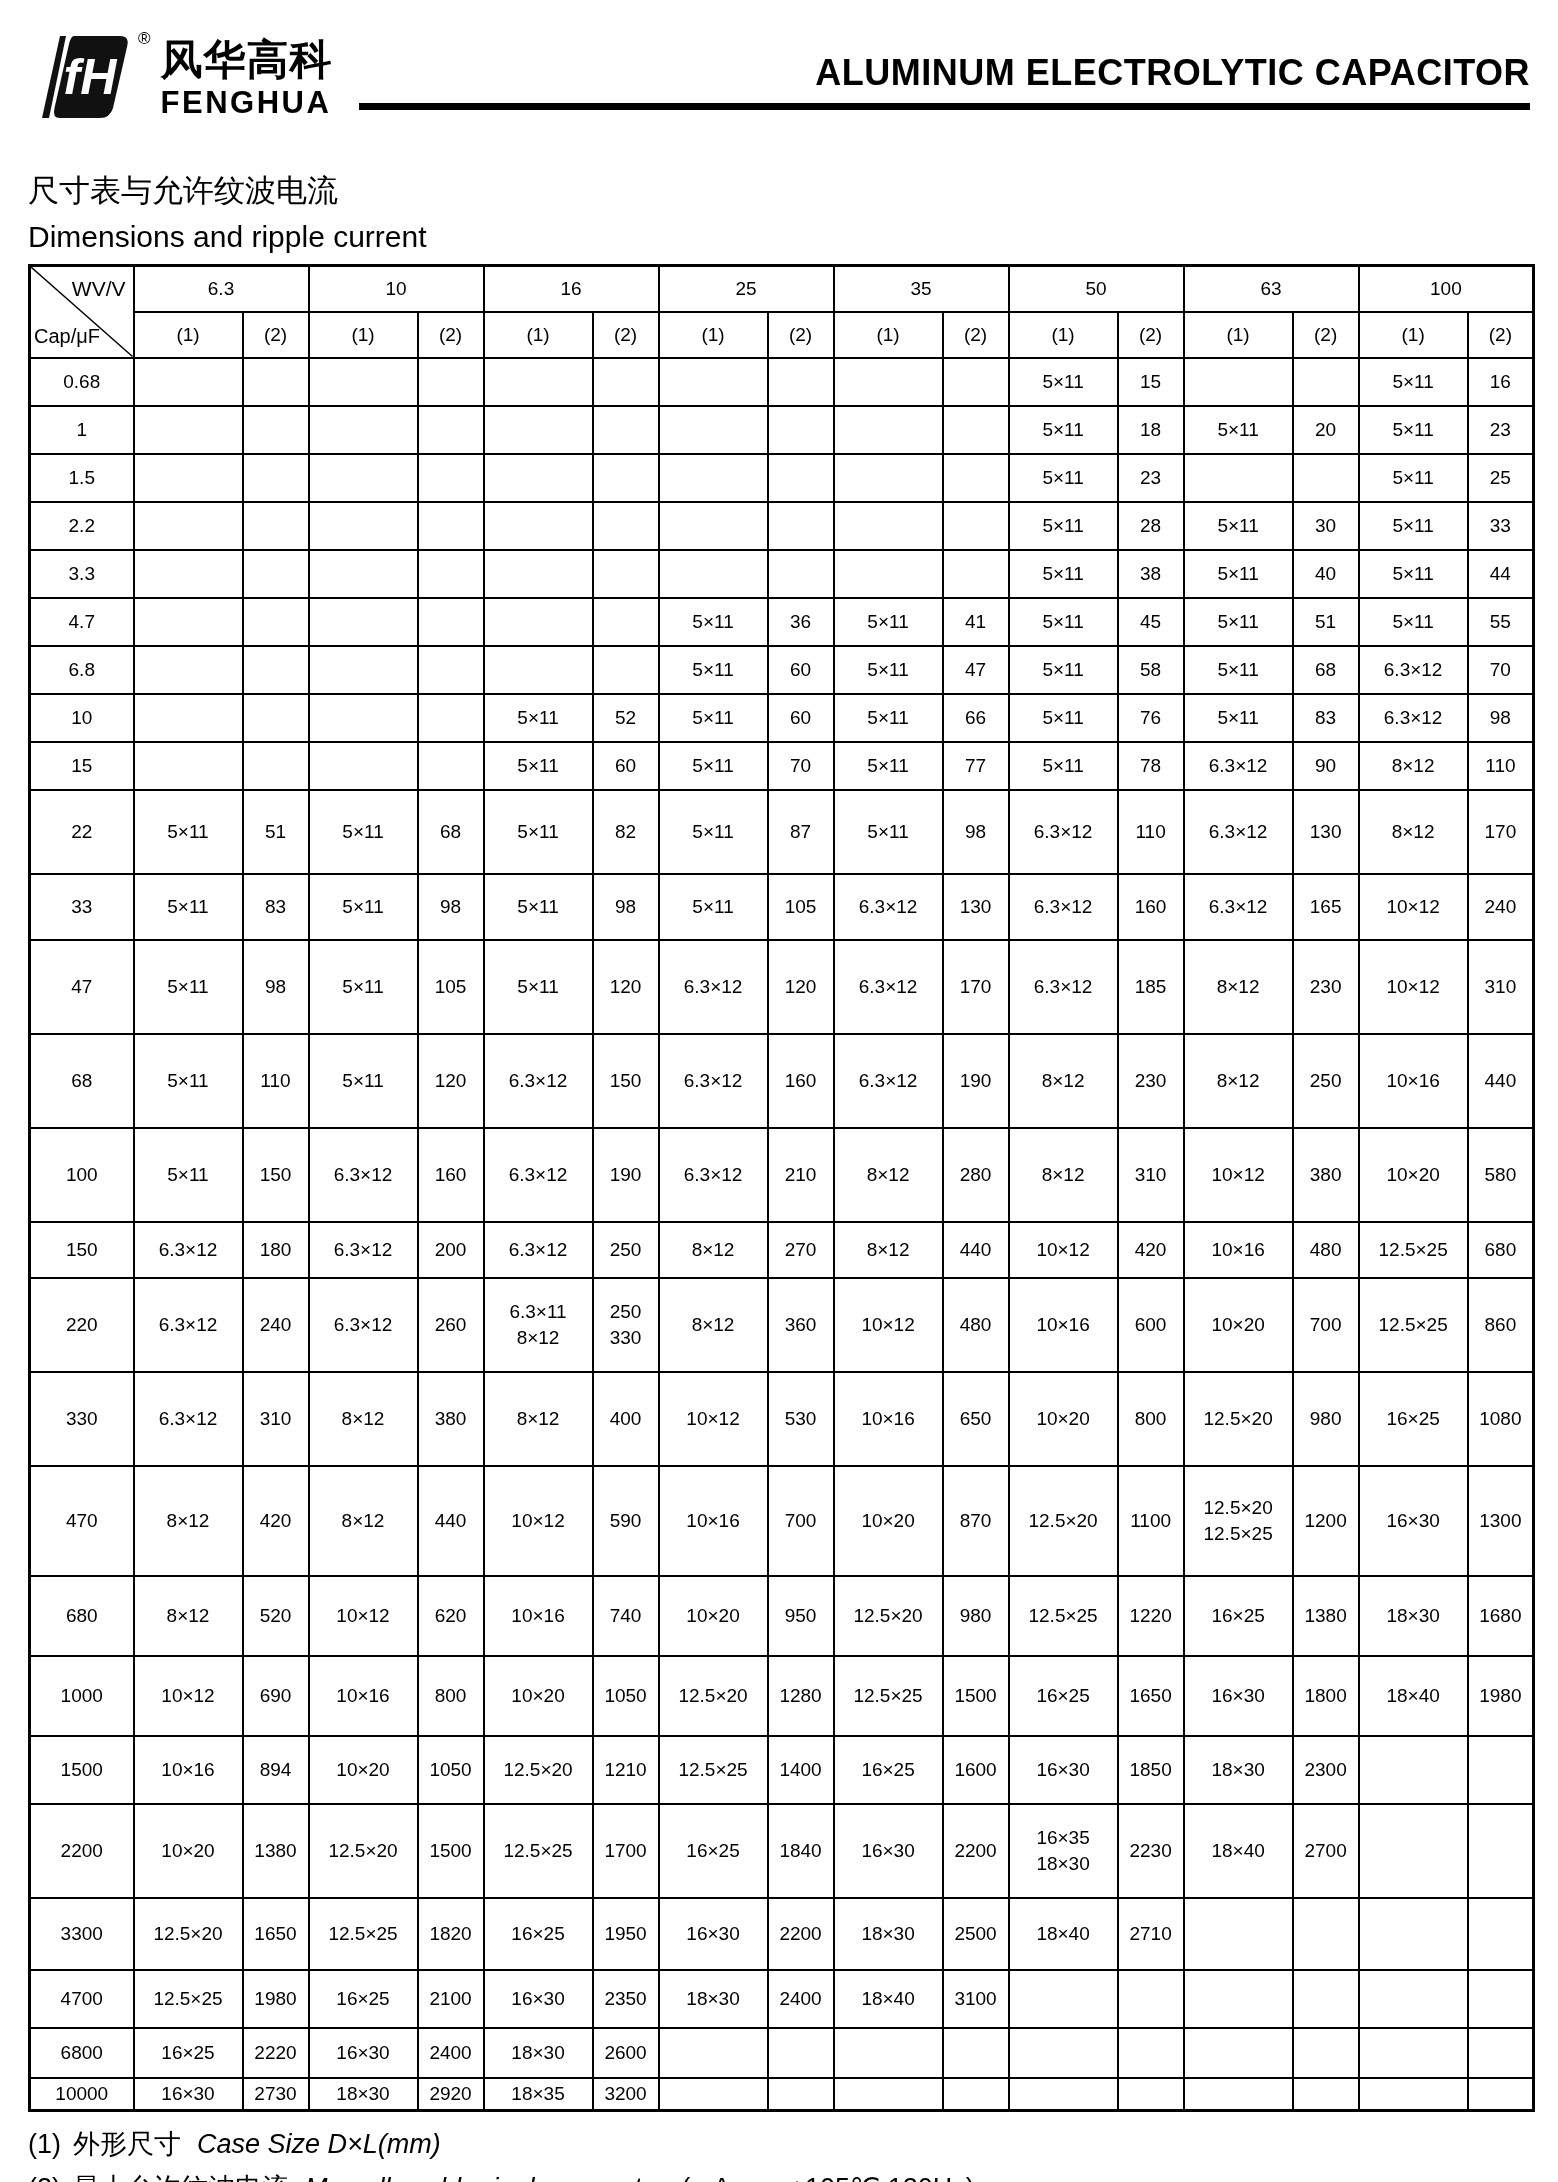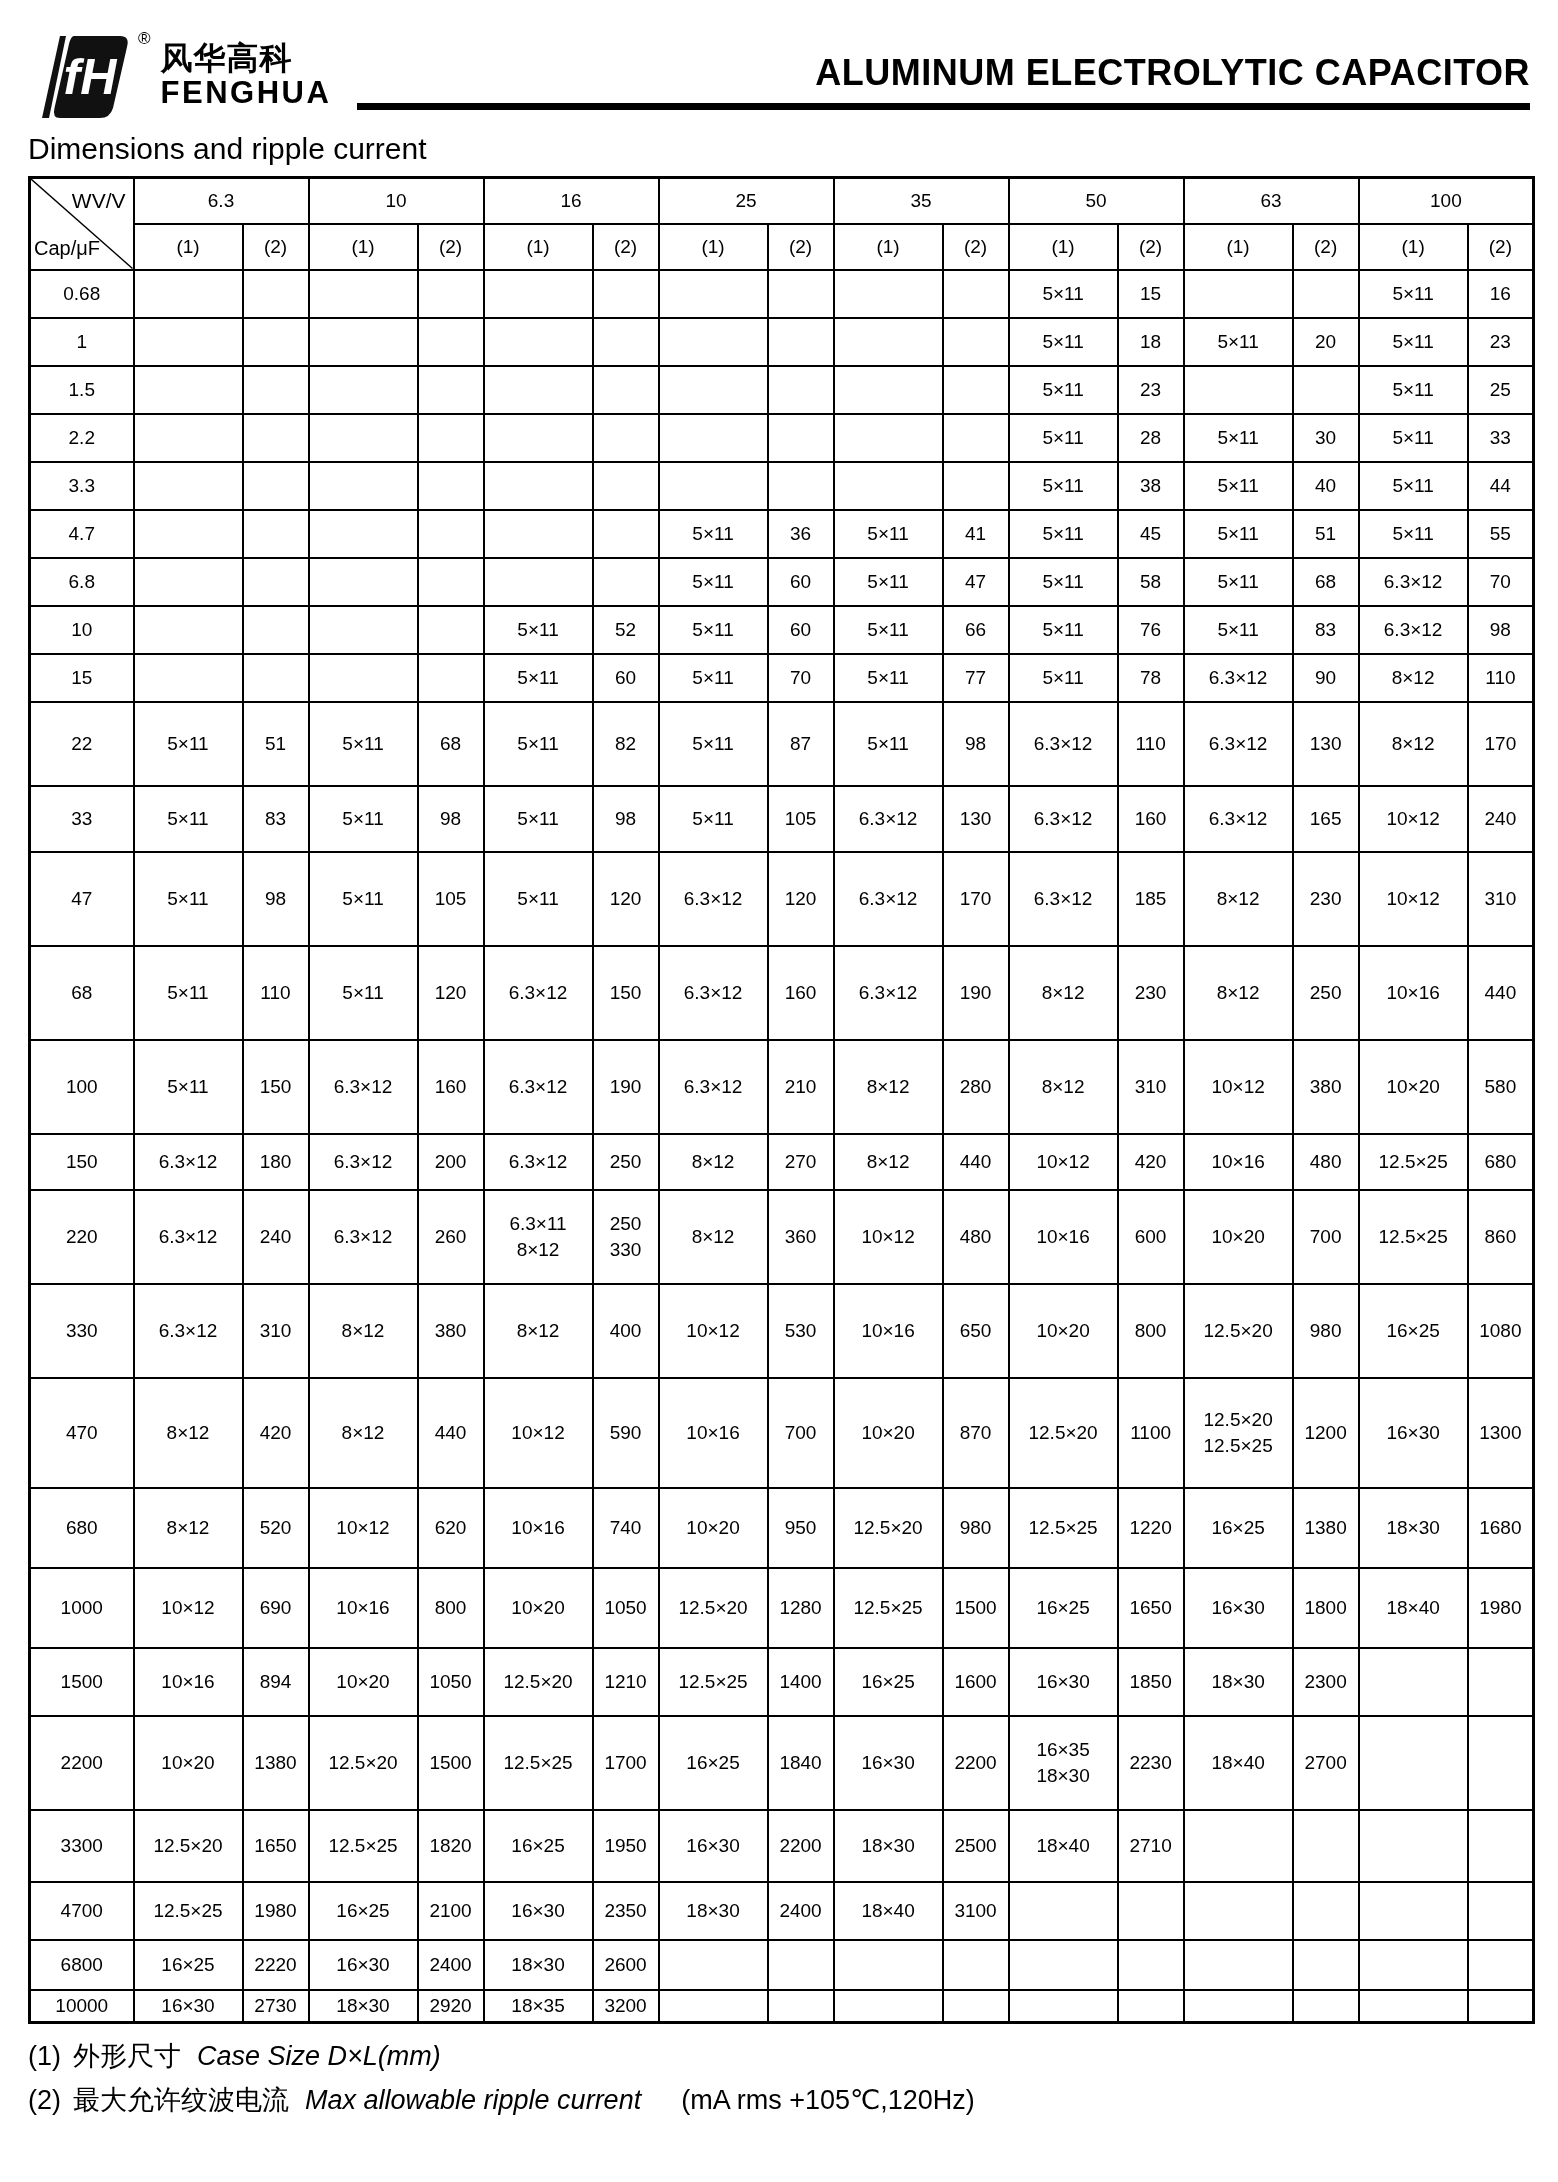--- a/index.html
+++ b/index.html
@@ -11,21 +11,21 @@
   }
   .page { padding: 28px 28px 20px 28px; }
 
   
   .masthead { display: flex; align-items: flex-start; }
   .brand { display: flex; align-items: flex-start; flex: 0 0 auto; }
   .logo-mark { position: relative; width: 108px; height: 96px; }
   .logo-mark svg { width: 108px; height: 96px; display: block; }
   .reg-mark { font-size: 17px; line-height: 1; position: relative; top: 2px; left: 2px; }
   .brand-text { margin-left: 12px; padding-top: 14px; line-height: 1; }
-  .brand-cn { font-size: 32px; font-weight: bold; letter-spacing: 1px; font-family: Liberation Serif, serif; }
+  .brand-cn { font-size: 42px; font-weight: bold; letter-spacing: 1px; font-family: Liberation Mono, monospace; }
   .brand-en { font-size: 31px; font-weight: bold; letter-spacing: 2.5px; margin-top: 3px; }
   .title-area { flex: 1 1 auto; margin-left: 26px; padding-top: 24px; }
   .doc-title { margin: 0; font-size: 36px; font-weight: bold; text-align: right; letter-spacing: 0.5px; white-space: nowrap; }
   .title-rule { border-bottom: 7px solid #000; margin-top: 9px; }
 
   
   .sec-cn { margin: 46px 0 0 0; font-size: 31px; font-weight: normal; }
   .sec-en { margin: 8px 0 10px 0; font-size: 30px; font-weight: normal; }
 
   
@@ -79,20 +79,21 @@
         <div class="brand-cn">风华高科</div>
         <div class="brand-en">FENGHUA</div>
       </div>
     </div>
     <div class="title-area">
       <h1 class="doc-title">ALUMINUM ELECTROLYTIC CAPACITOR</h1>
       <div class="title-rule"></div>
     </div>
   </div>
 
+  <h2 class="sec-cn">尺寸表与允许纹波电流</h2>
   <h3 class="sec-en">Dimensions and ripple current</h3>
 
   <table class="dims">
       <colgroup>
         <col style="width: 104px;">
         <col style="width: 109px;">
         <col style="width: 66px;">
         <col style="width: 109px;">
         <col style="width: 66px;">
         <col style="width: 109px;">

